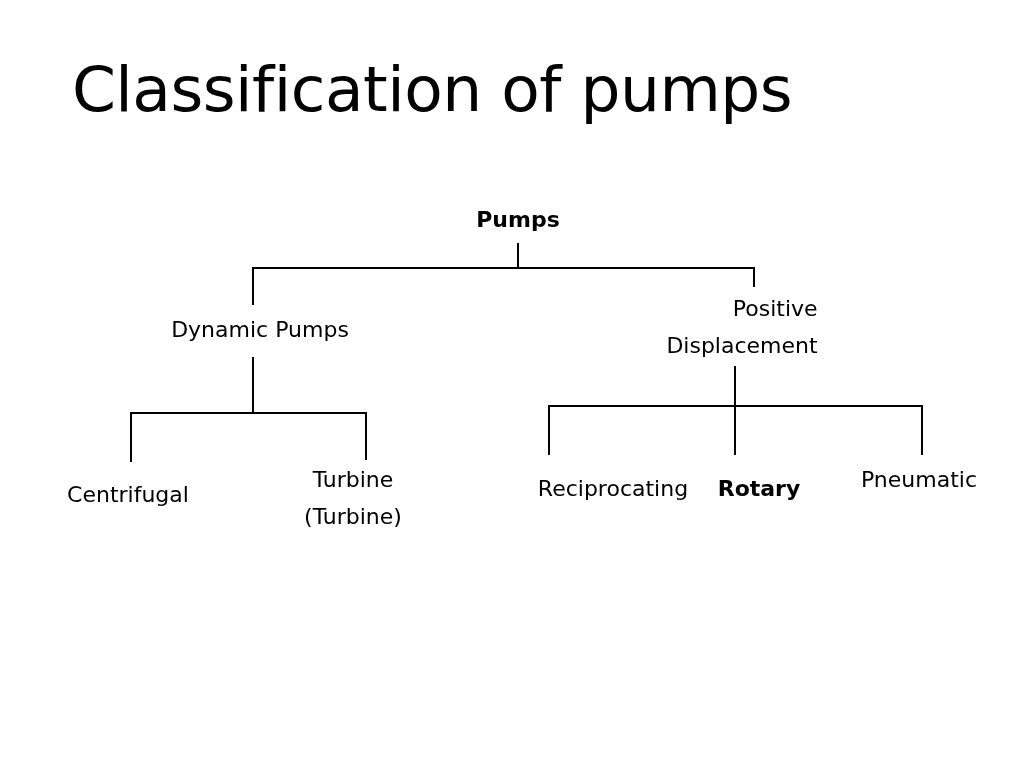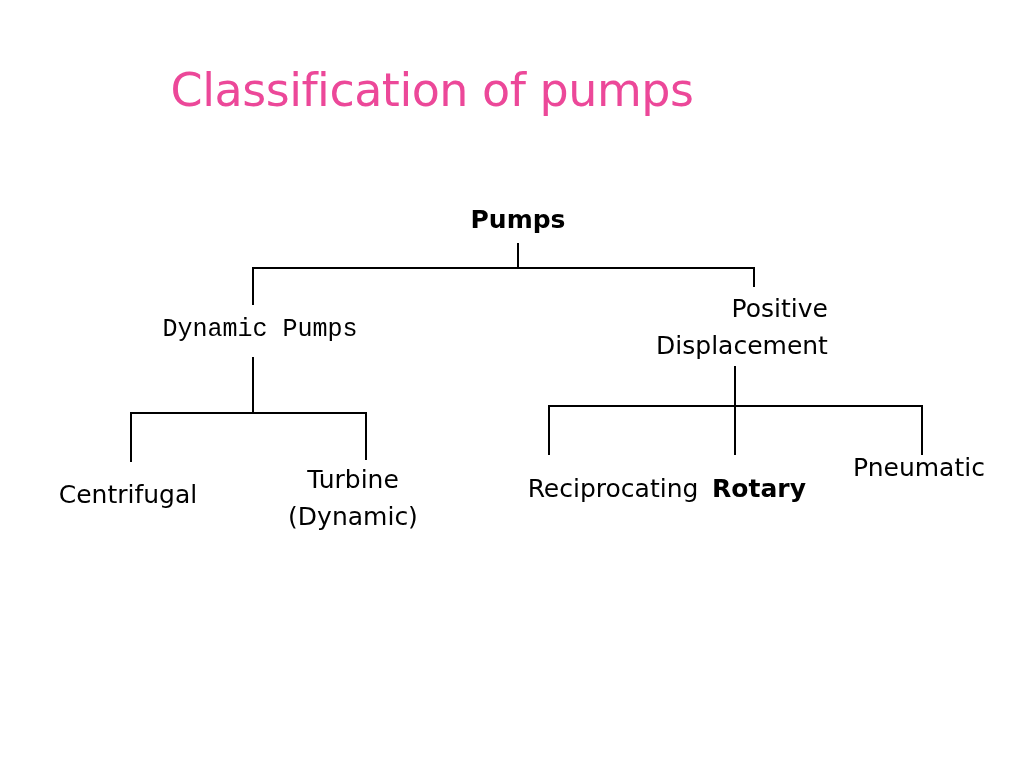--- a/index.html
+++ b/index.html
@@ -21,31 +21,31 @@
   }
   
   #slide-title {
     position: absolute;
     left: 0;
     top: 58px;
     width: 864px;
     text-align: center;
     font-family: "DejaVu Sans", "Liberation Sans", sans-serif;
     font-weight: 400;
-    font-size: 46px;
+    font-size: 63px;
     line-height: 64px;
     letter-spacing: -0.5px;
-    color: #ec4899;
+    color: #000000;
     white-space: nowrap;
   }
   
   .node {
     position: absolute;
     text-align: center;
-    font-size: 25px;
+    font-size: 22px;
     line-height: 37px;
     color: #000000;
     white-space: nowrap;
     transform: translateX(-50%);
   }
   .node.bold {
     font-weight: 700;
   }
   .node .line2 {
     display: block;
@@ -74,21 +74,21 @@
   </div>
 
   <div class="conn v" style="left:517px; top:243px; height:26px;"></div>
 
   <div class="conn h" style="left:252px; top:267px; width:503px;"></div>
 
   <div class="conn v" style="left:252px; top:267px; height:38px;"></div>
 
   <div class="conn v" style="left:753px; top:267px; height:20px;"></div>
 
-  <div class="node" style="left:260px; top:311px;font-family:Liberation Mono, monospace;">
+  <div class="node" style="left:260px; top:311px;">
     <span>Dynamic Pumps</span>
   </div>
 
   <div class="node" style="left:742px; top:290px;text-align:right;">
     <span>Positive</span>
     <span class="line2">Displacement</span>
   </div>
 
   <div class="conn v" style="left:252px; top:357px; height:56px;"></div>
 
@@ -107,28 +107,28 @@
   <div class="conn v" style="left:734px; top:405px; height:50px;"></div>
 
   <div class="conn v" style="left:921px; top:405px; height:50px;"></div>
 
   <div class="node" style="left:128px; top:476px;">
     <span>Centrifugal</span>
   </div>
 
   <div class="node" style="left:353px; top:461px;">
     <span>Turbine</span>
-    <span class="line2">(Dynamic)</span>
+    <span class="line2">(Turbine)</span>
   </div>
 
   <div class="node" style="left:565px; top:470px;margin-left:48px;">
     <span>Reciprocating</span>
   </div>
 
   <div class="node" style="left:759px; top:470px;font-weight:bold;">
     <span>Rotary</span>
   </div>
 
-  <div class="node" style="left:919px; top:449px;">
+  <div class="node" style="left:919px; top:461px;">
     <span>Pneumatic</span>
   </div>
 
 </div>
 
 </body></html>

